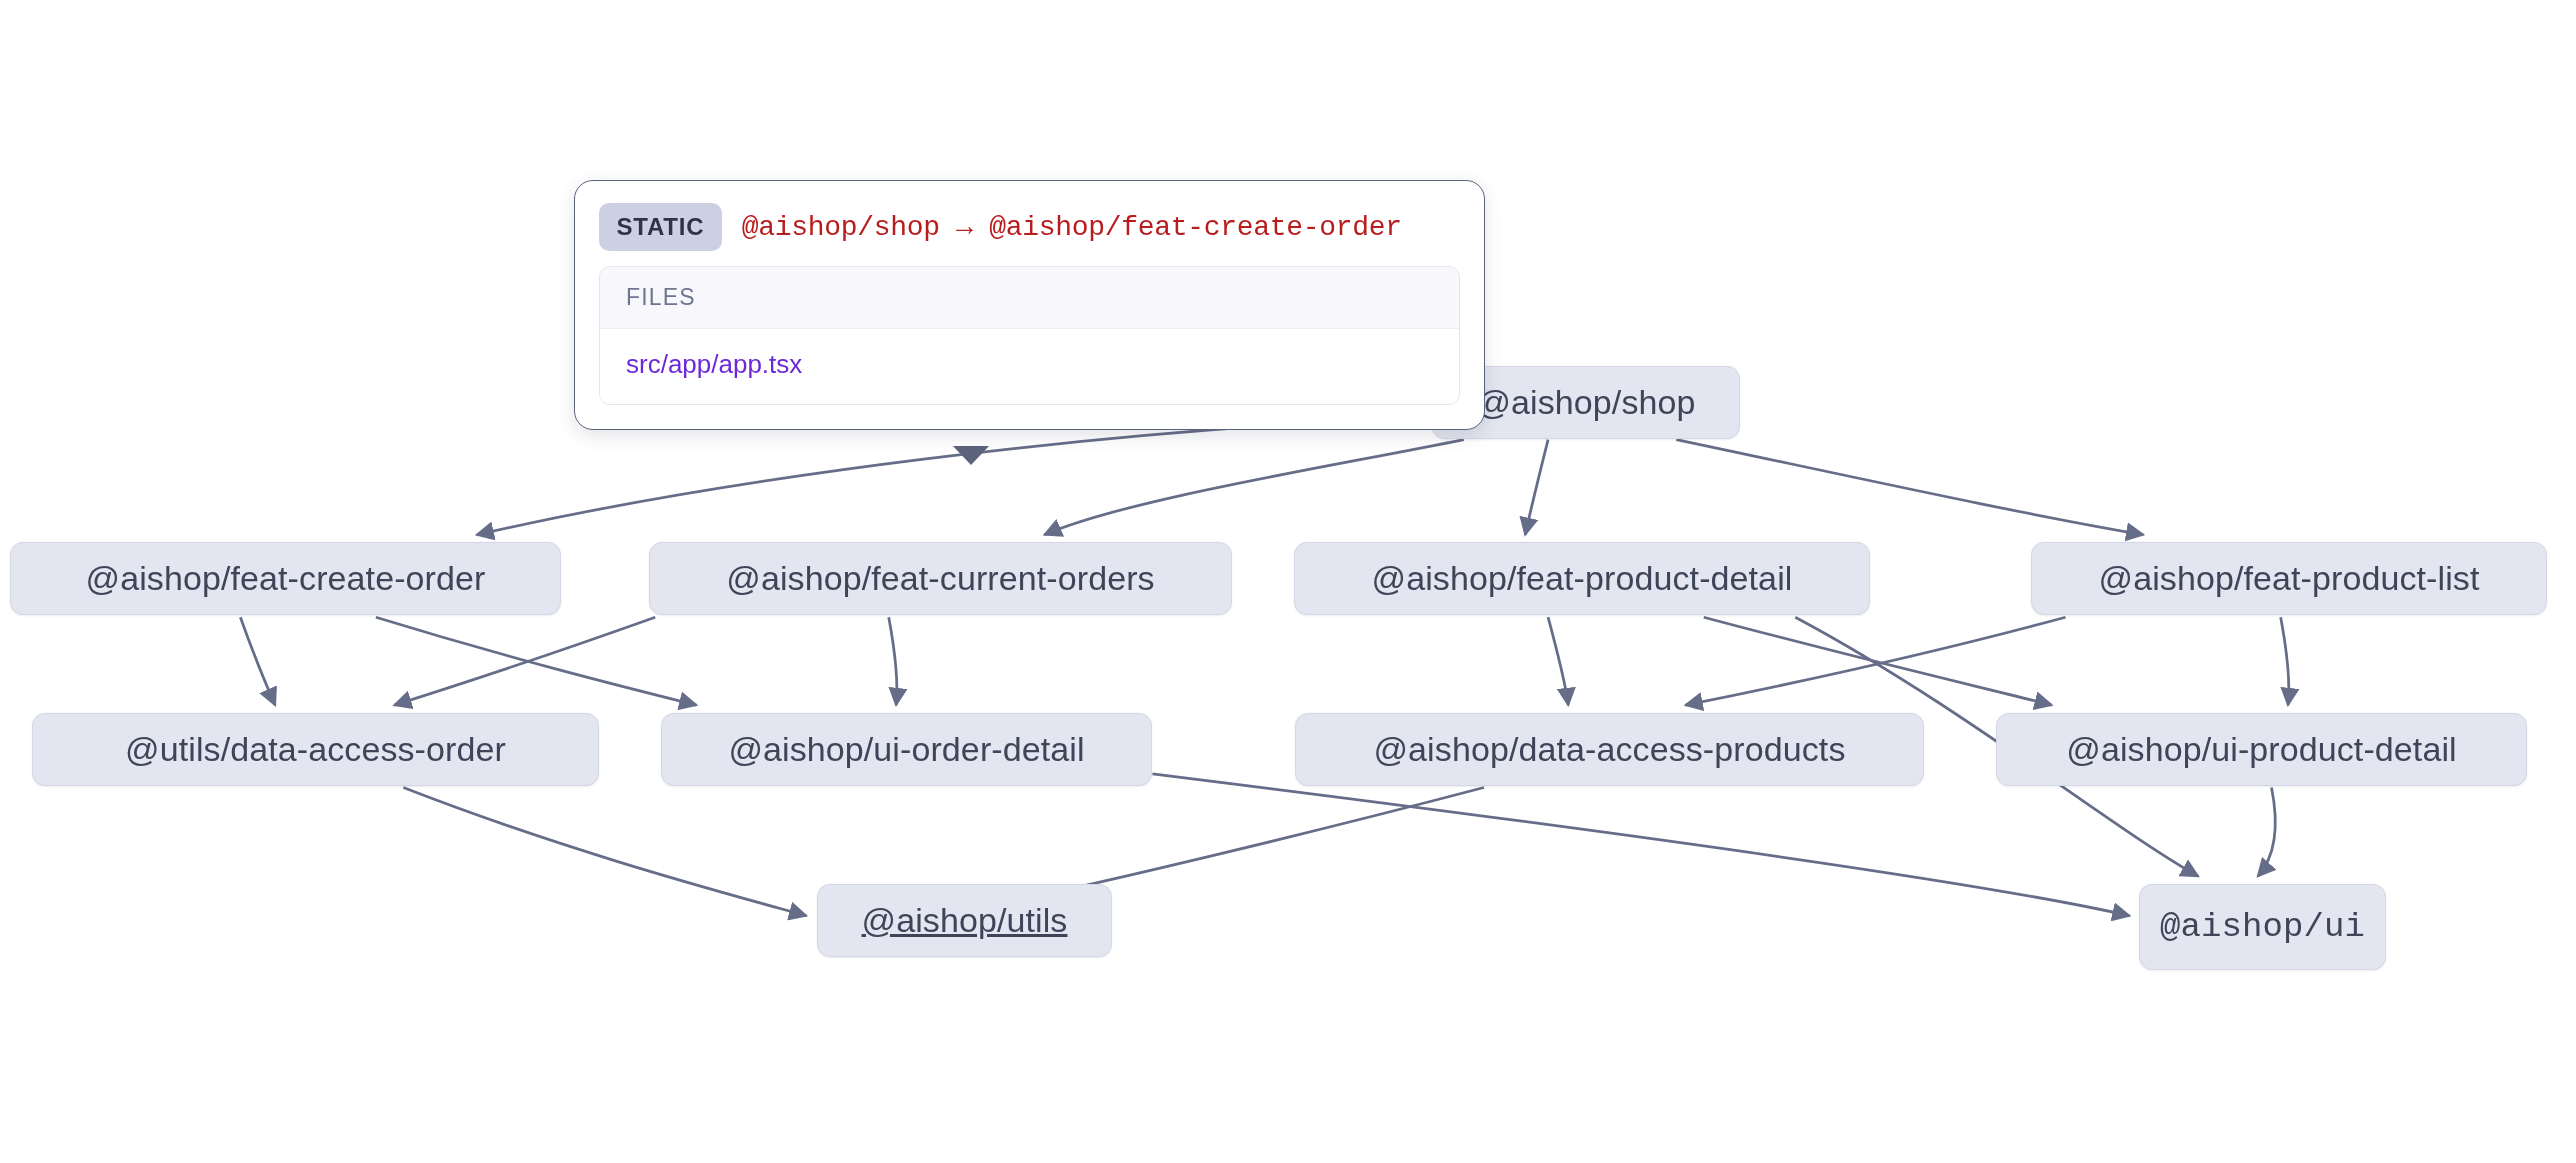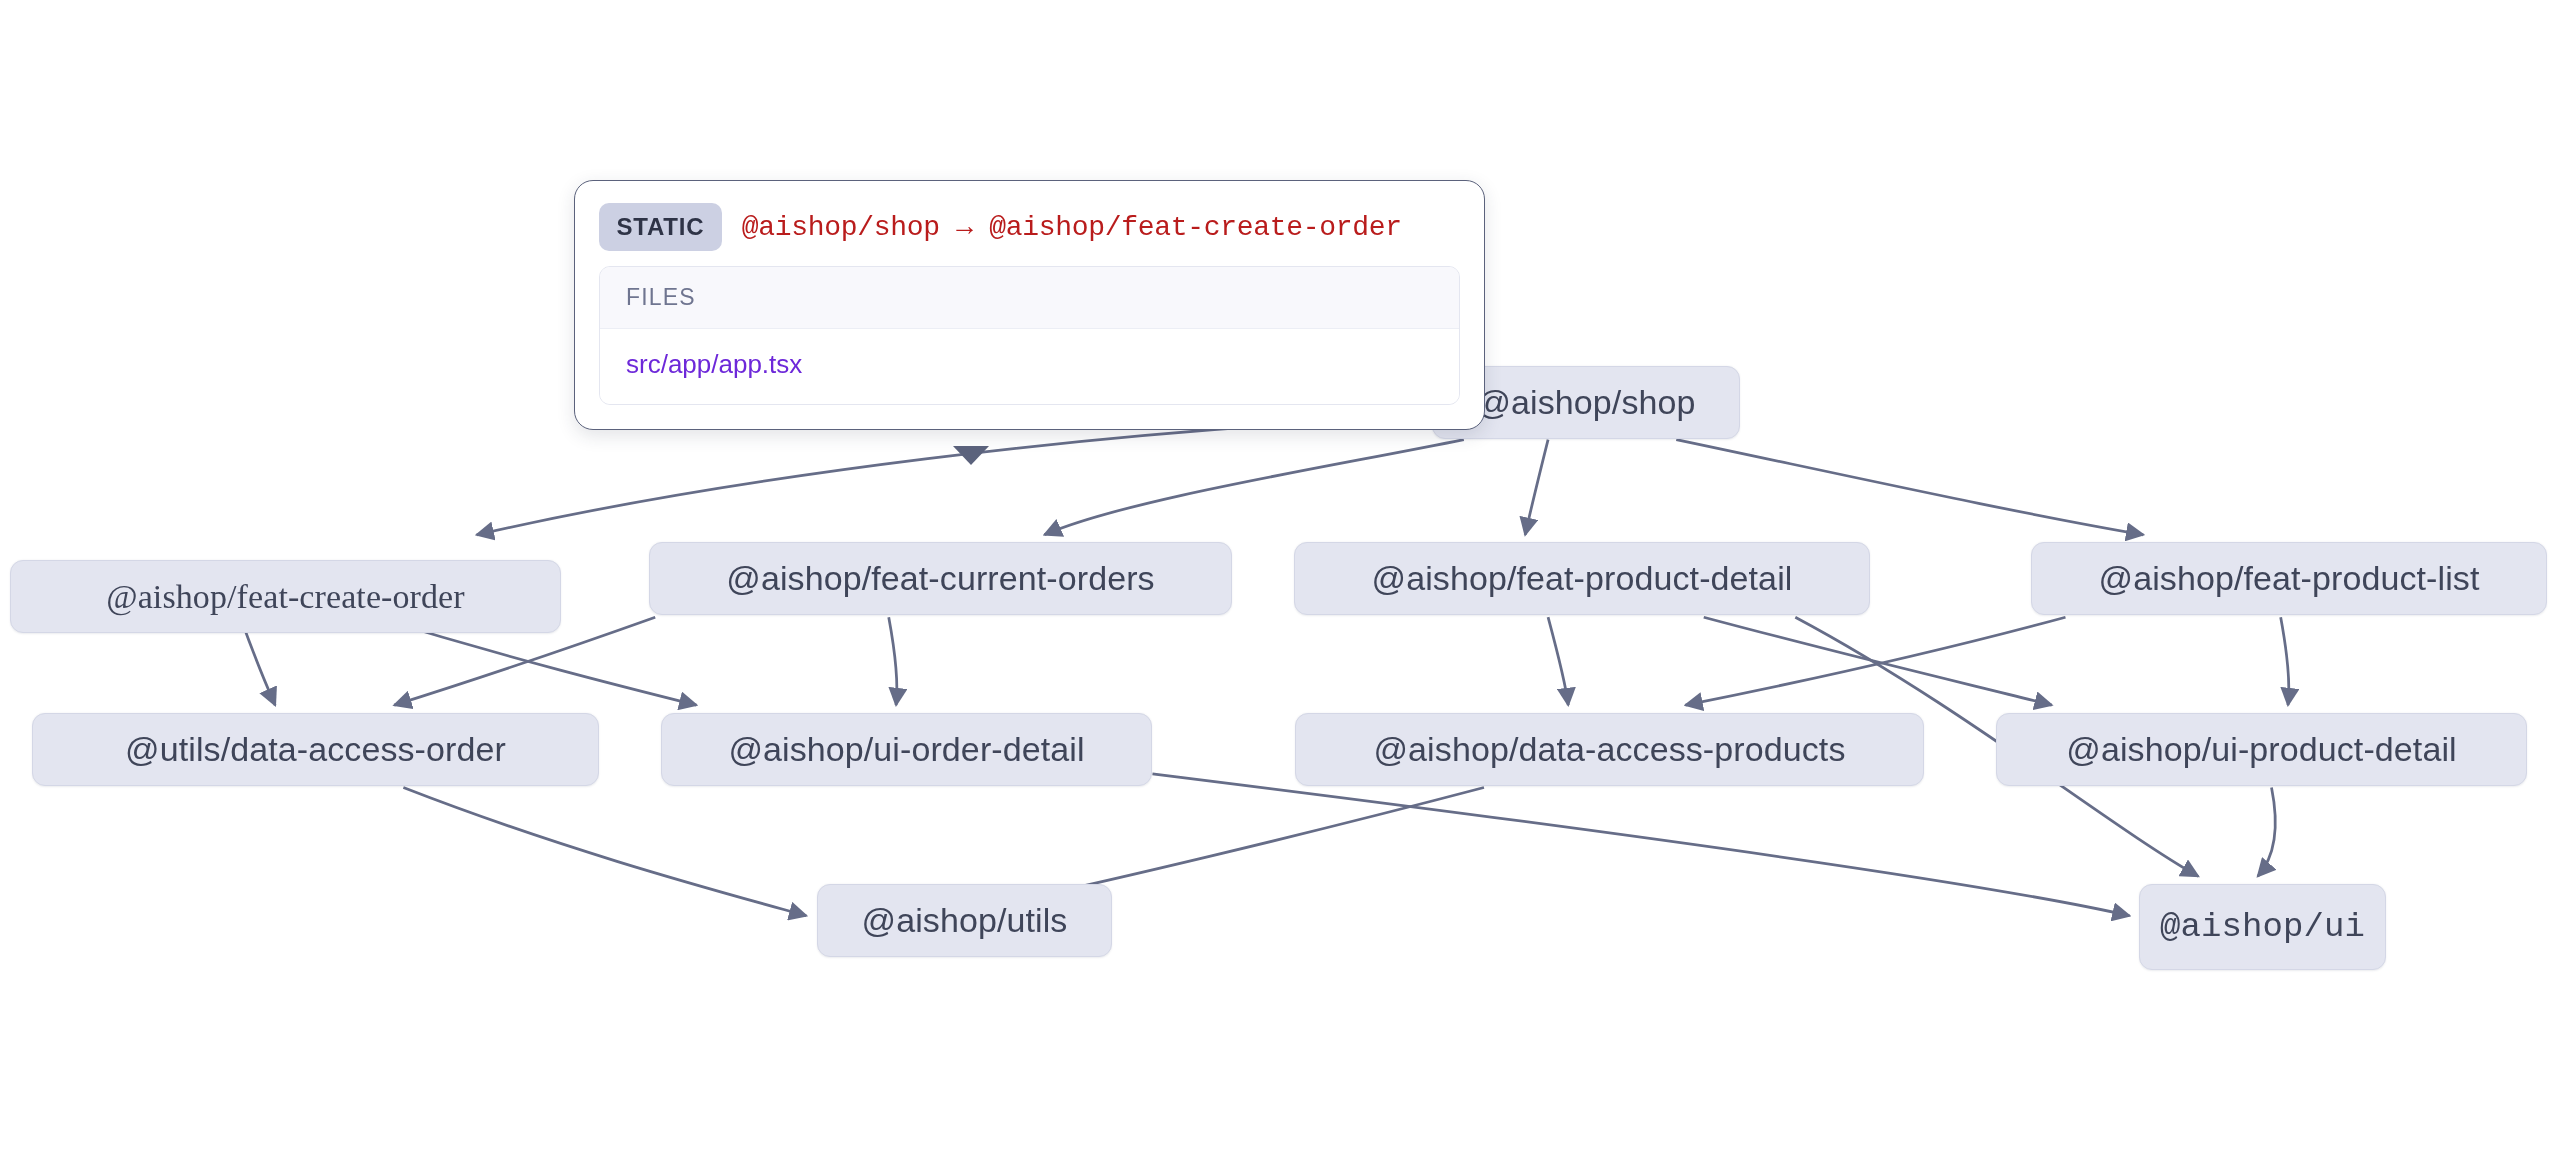--- a/index.html
+++ b/index.html
@@ -146,21 +146,21 @@
       <path d="M 440 860 C 620 930 790 975 880 1000"></path>
       <path d="M 1620 860 C 1430 910 1200 965 1070 992"></path>
       <path d="M 1258 845 C 1700 900 2150 960 2325 1000"></path>
       <path d="M 2480 860 C 2490 910 2480 940 2465 957"></path>
     </g>
   </svg>
 
   <div class="node" style="left:1432px; top:366px; width:308px; height:73px;">
     <span>@aishop/shop</span>
   </div>
-  <div class="node" style="left:10px; top:560px; width:551px; height:73px;font-family:Liberation Serif, serif;">
+  <div class="node" style="left:10px; top:542px; width:551px; height:73px;">
     <span>@aishop/feat-create-order</span>
   </div>
   <div class="node" style="left:649px; top:542px; width:583px; height:73px;">
     <span>@aishop/feat-current-orders</span>
   </div>
   <div class="node" style="left:1294px; top:542px; width:576px; height:73px;">
     <span>@aishop/feat-product-detail</span>
   </div>
   <div class="node" style="left:2031px; top:542px; width:516px; height:73px;">
     <span>@aishop/feat-product-list</span>
@@ -170,21 +170,21 @@
   </div>
   <div class="node" style="left:661px; top:713px; width:491px; height:73px;">
     <span>@aishop/ui-order-detail</span>
   </div>
   <div class="node" style="left:1295px; top:713px; width:629px; height:73px;">
     <span>@aishop/data-access-products</span>
   </div>
   <div class="node" style="left:1996px; top:713px; width:531px; height:73px;">
     <span>@aishop/ui-product-detail</span>
   </div>
-  <div class="node" style="left:817px; top:884px; width:295px; height:73px;">
+  <div class="node" style="left:817px; top:884px; width:295px; height:73px;text-decoration:underline;">
     <span>@aishop/utils</span>
   </div>
   <div class="node" style="left:2139px; top:884px; width:247px; height:86px;font-family:Liberation Mono, monospace;">
     <span>@aishop/ui</span>
   </div>
 
   <div id="tooltip-card">
     <div class="tt-header">
       <div class="tt-badge">STATIC</div>
       <div class="tt-title">@aishop/shop → @aishop/feat-create-order</div>

